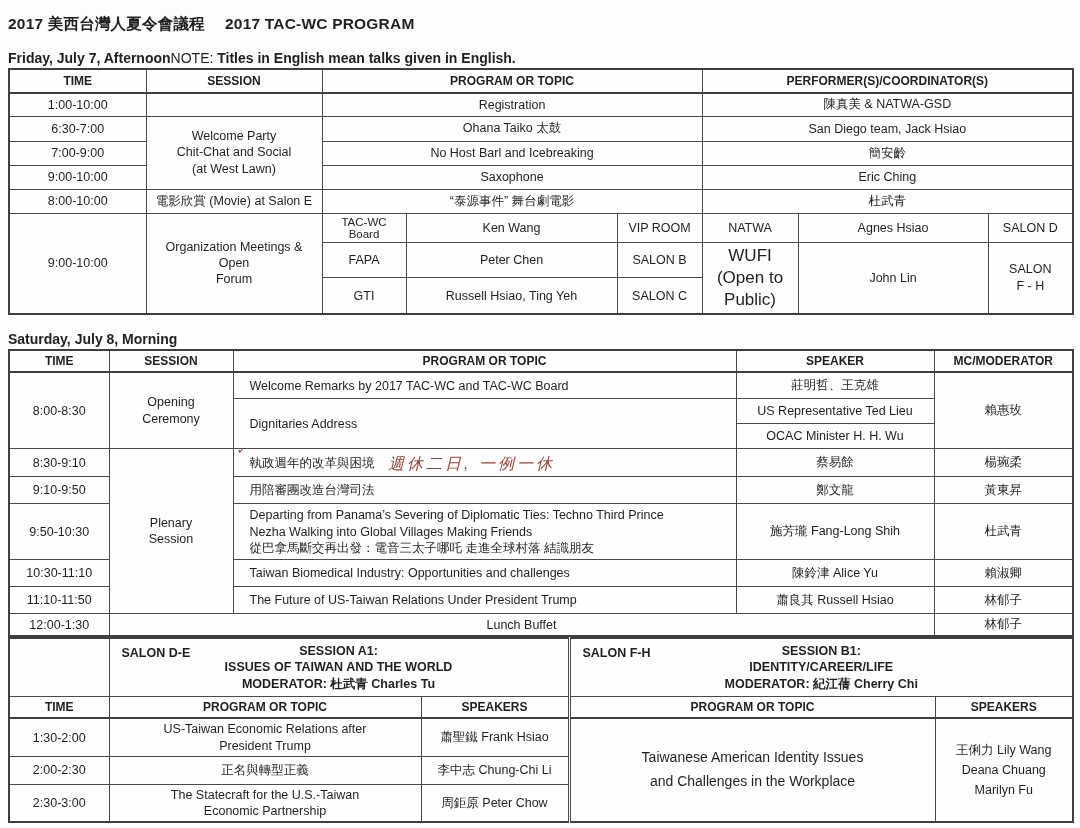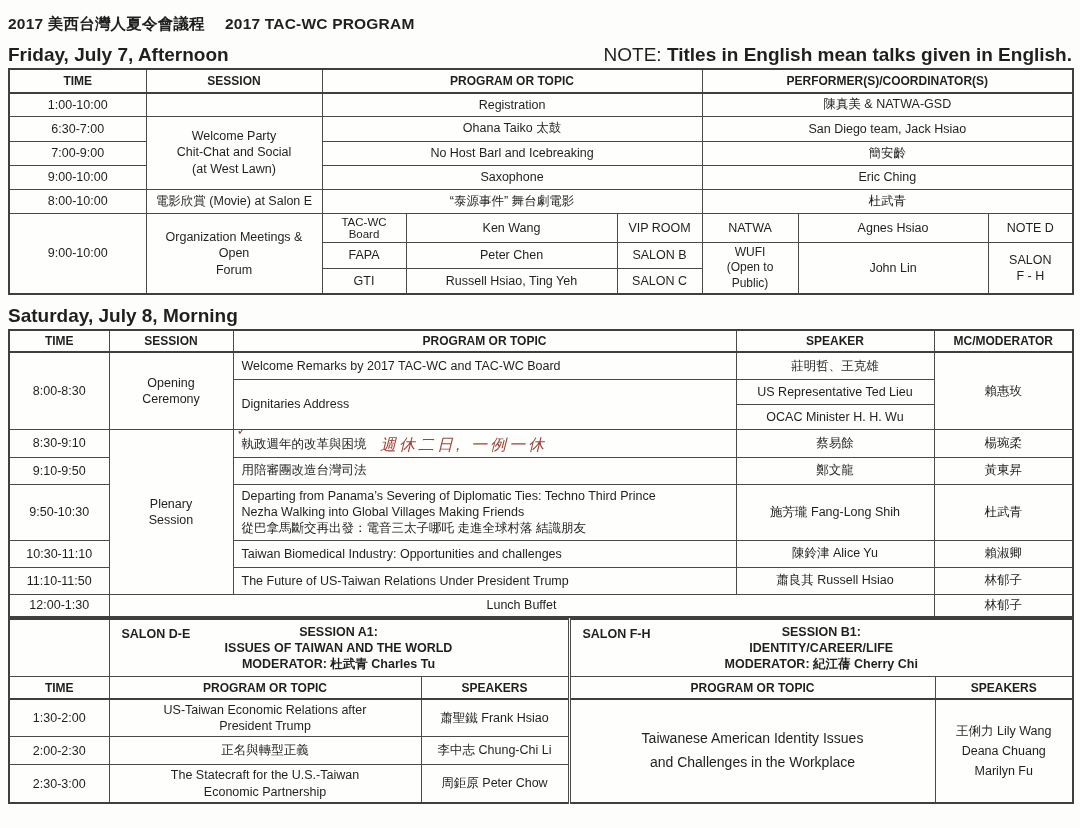--- a/index.html
+++ b/index.html
@@ -8,37 +8,37 @@
     background:#fdfdfb;color:#1f1f1f;
     font-family:"Liberation Sans","DejaVu Sans",sans-serif;
     -webkit-font-smoothing:antialiased;
   }
   .page{padding:8px 8px 0 8px;}
   .title{
     text-align:left;font-weight:bold;font-size:15.5px;
     margin:6px 0 13px 0;letter-spacing:.2px;
   }
   .sec-row{
-    display:flex;justify-content:space-between;align-items:flex-end;
-    width:1064px;font-weight:bold;font-size:19px;
+    display:flex;align-items:flex-end;
+    width:1064px;font-weight:bold;font-size:14px;
     margin:0 4px 2px 0;height:18px;
   }
   table{
     width:1064px;border-collapse:collapse;table-layout:fixed;
     background:#fefefd;
   }
   table{border:2px solid #3f3f3f;}
   td,th{
     border:1px solid #4a4a4a;
     font-size:12.5px;font-weight:normal;
     text-align:center;vertical-align:middle;
     padding:2px 5px;overflow:hidden;
   }
   th{font-weight:bold;font-size:12px;border-bottom:2px solid #3f3f3f;}
-  .left{text-align:left;padding-left:8px;}
+  .left{text-align:left;padding-left:16px;}
   .preline{white-space:pre-line;line-height:1.3;}
   .rel{position:relative;}
   .mt14{margin-top:14px;}
   .mt12{margin-top:12px;}
   .hand{
     color:#9c4338;font-style:italic;font-size:16px;
     margin-left:10px;letter-spacing:3px;white-space:nowrap;
     position:relative;top:2px;
   }
   .check{
@@ -114,27 +114,27 @@
     </tr>
     <tr style="height:25px">
       <td rowspan="3">9:00-10:00</td>
       <td rowspan="3" class="preline">Organization Meetings &amp; Open
 Forum</td>
       <td style="font-size:11.5px">TAC-WC Board</td>
       <td>Ken Wang</td>
       <td>VIP ROOM</td>
       <td>NATWA</td>
       <td>Agnes Hsiao</td>
-      <td>NOTE D</td>
+      <td>SALON D</td>
     </tr>
     <tr style="height:25px">
       <td>FAPA</td>
       <td>Peter Chen</td>
       <td>SALON B</td>
-      <td rowspan="2" class="preline" style="font-size:12px">WUFI
+      <td rowspan="2" class="preline" style="font-size:17px">WUFI
 (Open to Public)</td>
       <td rowspan="2">John Lin</td>
       <td rowspan="2" class="preline">SALON
 F - H</td>
     </tr>
     <tr style="height:25px">
       <td>GTI</td>
       <td>Russell Hsiao, Ting Yeh</td>
       <td>SALON C</td>
     </tr>

